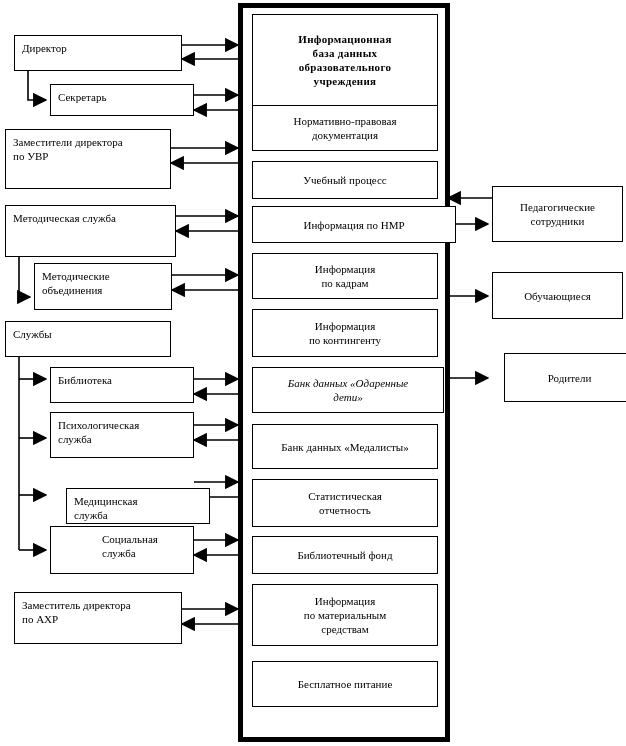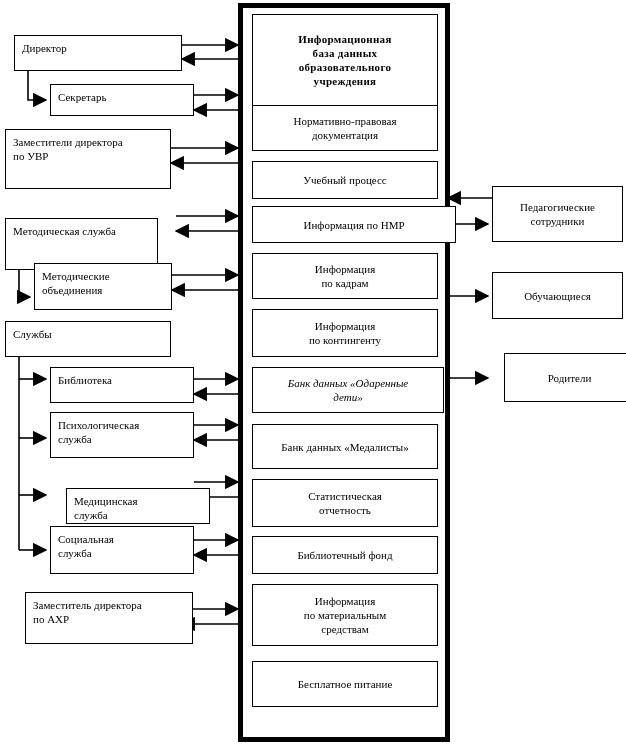--- a/index.html
+++ b/index.html
@@ -189,46 +189,46 @@
   <div class="node-box align-left" style="left:14px; top:35px; width:168px; height:36px;">
     <span class="node-label">Директор</span>
   </div>
   <div class="node-box align-left" style="left:50px; top:84px; width:144px; height:32px;">
     <span class="node-label">Секретарь</span>
   </div>
   <div class="node-box align-left" style="left:5px; top:129px; width:166px; height:60px;">
     <span class="node-label">Заместители директора
 по УВР</span>
   </div>
-  <div class="node-box align-left" style="left:5px; top:218px; width:153px; height:52px;">
+  <div class="node-box align-left" style="left:5px; top:205px; width:171px; height:52px;">
     <span class="node-label">Методическая служба</span>
   </div>
   <div class="node-box align-left" style="left:34px; top:263px; width:138px; height:47px;">
     <span class="node-label">Методические
 объединения</span>
   </div>
   <div class="node-box align-left" style="left:5px; top:321px; width:166px; height:36px;">
     <span class="node-label">Службы</span>
   </div>
   <div class="node-box align-left" style="left:50px; top:367px; width:144px; height:36px;">
     <span class="node-label">Библиотека</span>
   </div>
   <div class="node-box align-left" style="left:50px; top:412px; width:144px; height:46px;justify-content:center;">
     <span class="node-label">Психологическая
 служба</span>
   </div>
   <div class="node-box align-left" style="left:50px; top:488px; width:144px; height:36px;margin-left:16px;">
     <span class="node-label">Медицинская
 служба</span>
   </div>
-  <div class="node-box align-left" style="left:50px; top:526px; width:144px; height:48px;">
+  <div class="node-box align-left" style="left:50px; top:526px; width:144px; height:48px;padding-left:44px;">
     <span class="node-label">Социальная
 служба</span>
   </div>
-  <div class="node-box align-left" style="left:14px; top:592px; width:168px; height:52px;margin-left:11px;">
+  <div class="node-box align-left" style="left:14px; top:592px; width:168px; height:52px;">
     <span class="node-label">Заместитель директора
 по АХР</span>
   </div>
 
   <div class="node-box align-center" style="left:492px; top:186px; width:131px; height:56px;">
     <span class="node-label">Педагогические
 сотрудники</span>
   </div>
   <div class="node-box align-center" style="left:492px; top:272px; width:131px; height:47px;">
     <span class="node-label">Обучающиеся</span>

